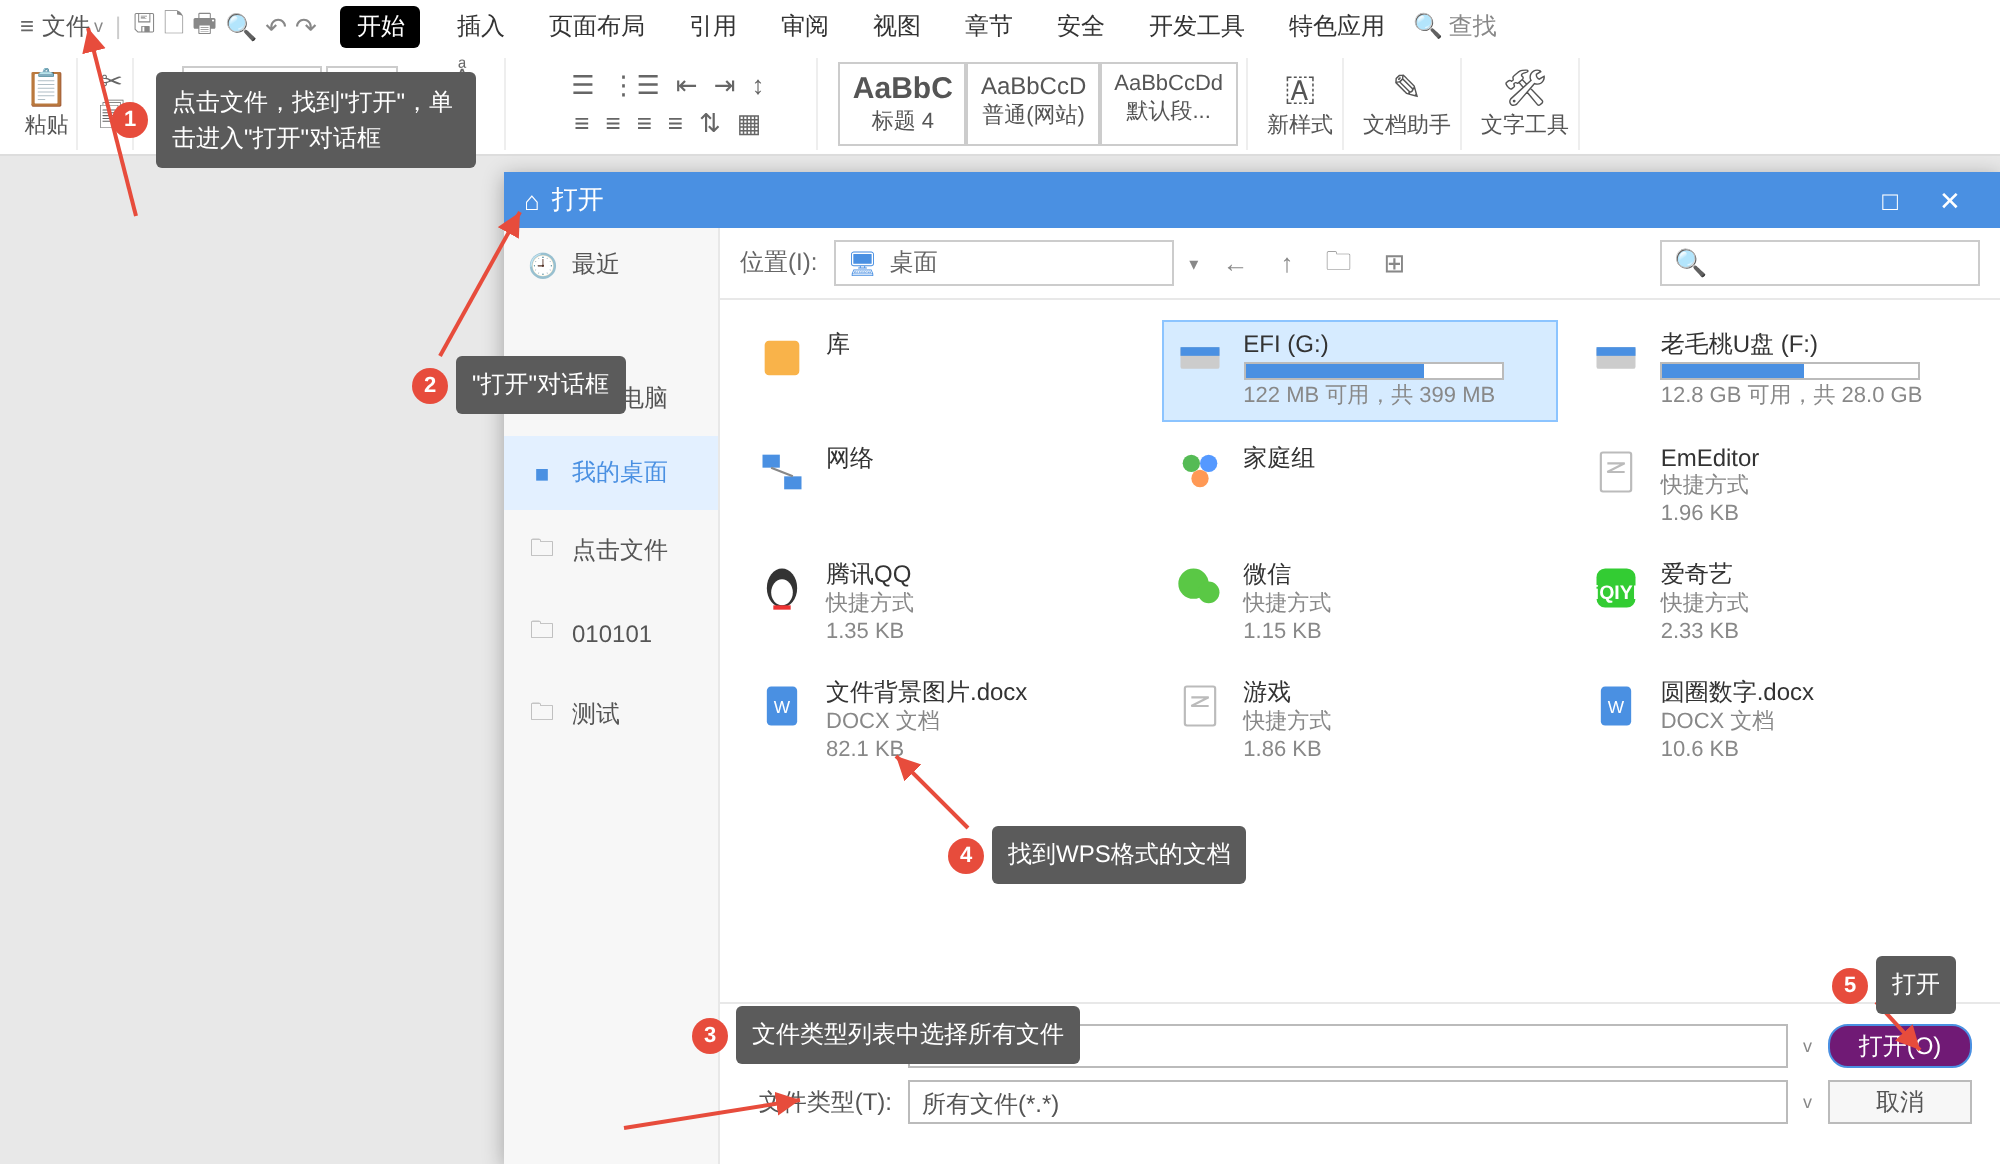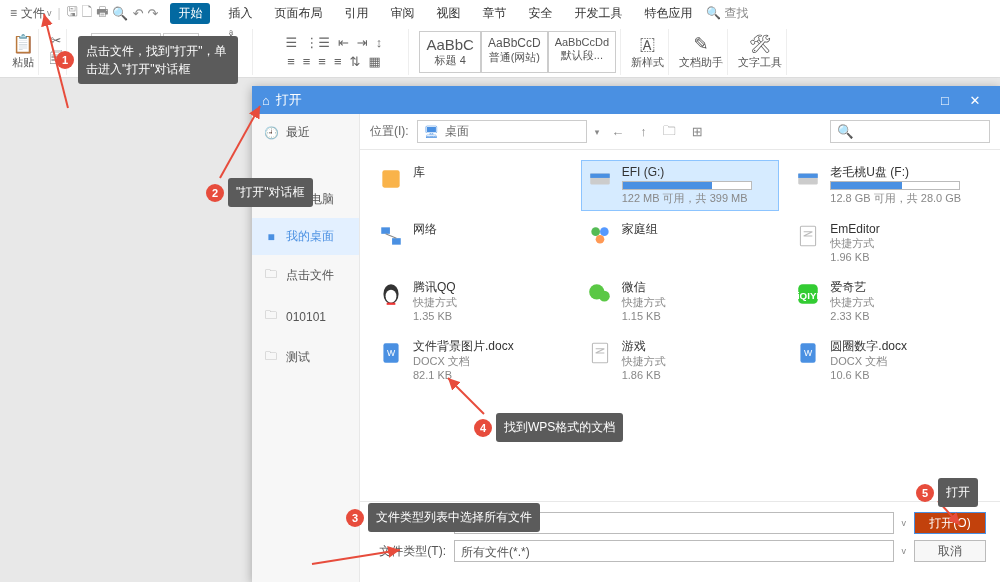--- a/index.html
+++ b/index.html
@@ -6,32 +6,32 @@
 body { width: 1000px; height: 582px; background: #fff; overflow: hidden; position: relative; }
 
 
 .menubar { height: 26px; background: #fff; display: flex; align-items: center; padding: 0 10px; font-size: 12px; color: #333; gap: 4px; }
 .menubar .menu-icon { color: #666; }
 .menubar .file-btn { display: flex; align-items: center; gap: 2px; color: #555; }
 .menubar .sep { color: #ccc; margin: 0 2px; }
 .menubar .qa-icon { color: #888; font-size: 13px; }
 .menubar .tabs { display: flex; gap: 14px; margin-left: 8px; }
 .menubar .tab { padding: 2px 4px; }
-.menubar .tab.active { background: #0369a1; color: #fff; border-radius: 3px; padding: 2px 8px; }
+.menubar .tab.active { background: #000000; color: #fff; border-radius: 3px; padding: 2px 8px; }
 .menubar .search { margin-left: 6px; color: #888; display: flex; align-items: center; gap: 3px; }
 
 
 .ribbon { height: 52px; background: #fff; border-bottom: 1px solid #ddd; display: flex; align-items: center; padding: 0 8px; font-size: 11px; color: #555; gap: 6px; }
 .ribbon .group { display: flex; flex-direction: column; align-items: center; padding: 0 4px; border-right: 1px solid #eee; height: 46px; justify-content: center; }
 .ribbon .big-icon { font-size: 18px; }
 .ribbon .small-row { display: flex; gap: 4px; font-size: 13px; color: #666; }
 .ribbon .font-box { border: 1px solid #ccc; padding: 1px 4px; font-size: 11px; background: #fff; width: 70px; }
 .ribbon .size-box { border: 1px solid #ccc; padding: 1px 4px; font-size: 11px; background: #fff; width: 36px; }
 .ribbon .style-box { border: 1px solid #ccc; padding: 4px 6px; font-size: 11px; text-align: center; }
-.ribbon .style-big { font-size: 15px; font-weight: normal; }
+.ribbon .style-big { font-size: 15px; font-weight: bold; }
 .ribbon .style-grid { display: flex; gap: 0; }
 
 
 .doc-area { position: absolute; top: 78px; left: 0; right: 0; bottom: 0; background: #e8e8e8; }
 
 
 .dialog { position: absolute; top: 86px; left: 252px; width: 748px; height: 496px; background: #fff; box-shadow: 0 2px 10px rgba(0,0,0,0.3); display: flex; flex-direction: column; }
 .dialog-title { height: 28px; background: #4a90e2; color: #fff; display: flex; align-items: center; padding: 0 10px; font-size: 13px; }
 .dialog-title .spacer { flex: 1; }
 .dialog-title .win-btn { width: 30px; text-align: center; font-size: 13px; }
@@ -63,21 +63,21 @@
 .file-item .fi-sub { color: #888; font-size: 11px; }
 .file-item .fi-sub2 { color: #888; font-size: 11px; }
 .disk-bar { width: 130px; height: 9px; border: 1px solid #bbb; background: #fff; margin: 1px 0; }
 .disk-bar .fill { height: 100%; background: #4a90e2; }
 
 .bottom-bar { border-top: 1px solid #e8e8e8; padding: 10px 14px 14px; font-size: 12px; color: #555; }
 .bottom-row { display: flex; align-items: center; gap: 8px; margin-bottom: 6px; }
 .bottom-row .lbl { width: 72px; text-align: right; }
 .bottom-row .combo { flex: 1; border: 1px solid #bbb; padding: 3px 6px; background: #fff; height: 22px; }
 .bottom-row .btn { width: 72px; height: 22px; border: 1px solid #bbb; background: #f7f7f7; text-align: center; font-size: 12px; line-height: 20px; }
-.bottom-row .btn.primary { background: #c2410c; color: #fff; border-color: #4a90e2; }
+.bottom-row .btn.primary { background: #701a75; color: #fff; border-color: #4a90e2; border-radius: 10px; }
 
 
 .anno { position: absolute; display: flex; align-items: center; gap: 4px; z-index: 100; }
 .anno-num { width: 18px; height: 18px; border-radius: 50%; background: #e74c3c; color: #fff; font-size: 11px; display: flex; align-items: center; justify-content: center; font-weight: bold; }
 .anno-bubble { background: #5b5b5b; color: #fff; font-size: 12px; padding: 6px 8px; border-radius: 3px; white-space: nowrap; }
 .anno-bubble.multi { white-space: normal; width: 160px; line-height: 1.5; }
 .arrow { position: absolute; z-index: 90; }
 </style>
 </head>
 <body>

